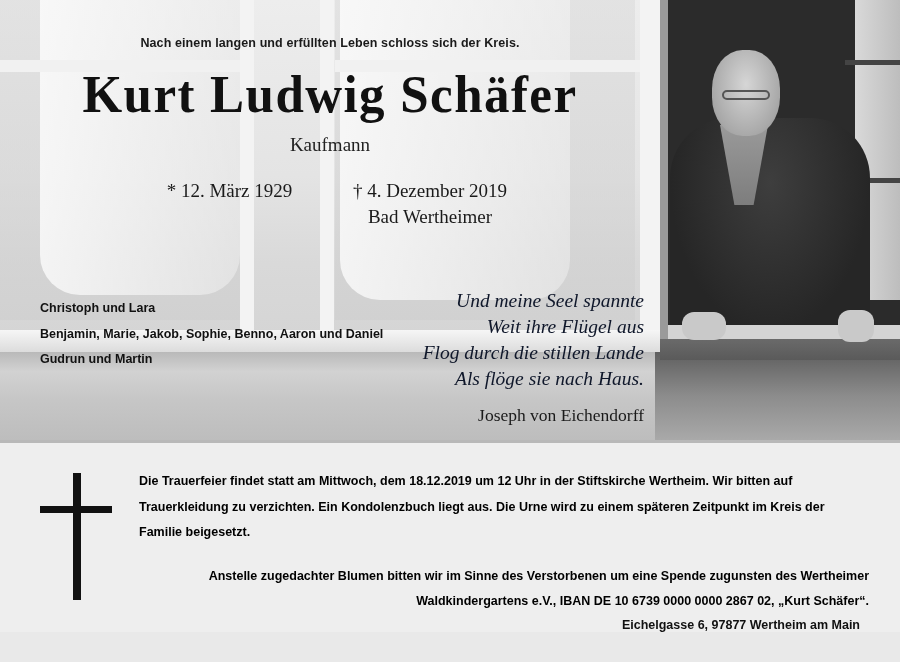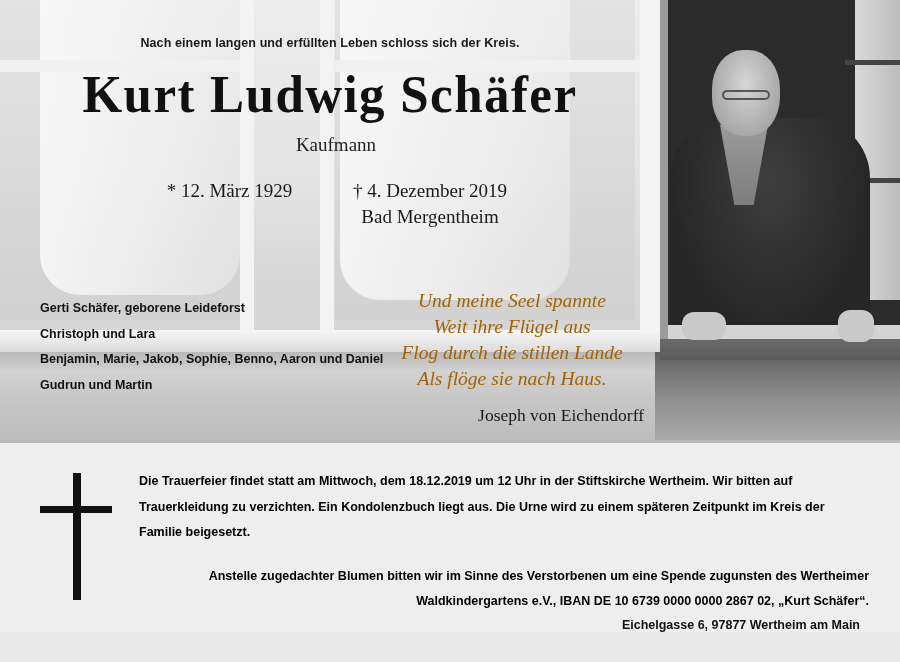--- a/index.html
+++ b/index.html
@@ -32,30 +32,30 @@
   .photo .hand-l { position: absolute; left: 22px; top: 312px; width: 44px; height: 28px; background: #c9c9c9; border-radius: 12px; }
   .photo .hand-r { position: absolute; left: 178px; top: 310px; width: 36px; height: 32px; background: #c9c9c9; border-radius: 12px; }
   .photo .sill-p { position: absolute; left: 8px; top: 325px; width: 232px; height: 14px; background: #d4d4d4; }
   .photo .sill-p2 { position: absolute; left: 0; top: 339px; width: 240px; height: 21px; background: linear-gradient(180deg,#6a6a6a,#5a5a5a); }
 
   
   .lower { position: absolute; left: 0; top: 440px; width: 900px; height: 208px; background: #eeeeee; border-top: 3px solid #b8b8b8; box-sizing: border-box; }
   .lower-edge { position: absolute; left: 0; top: 646px; width: 900px; height: 16px; background: linear-gradient(180deg,#8f8f8f 0%, #c9c9c9 30%, #b5b5b5 100%); }
   .tagline { position: absolute; left: 0; width: 660px; top: 36px; text-align: center; font-size: 12.5px; font-weight: bold; color: #1a1a1a; letter-spacing: 0.1px; }
   .name { position: absolute; left: 0; width: 660px; top: 62px; text-align: center; font-family: "Liberation Serif", serif; font-size: 52px; font-weight: bold; color: #111; letter-spacing: 1.5px; line-height: 66px; transform: scaleX(0.98); }
-  .profession { position: absolute; left: 0; width: 660px; top: 134px; text-align: center; font-family: "Liberation Serif", serif; font-size: 19px; color: #222; padding-left: 6px; }
+  .profession { position: absolute; left: 0; width: 660px; top: 134px; text-align: center; font-family: "Liberation Serif", serif; font-size: 19px; color: #222; }
   .dates { position: absolute; top: 178px; font-family: "Liberation Serif", serif; font-size: 19px; color: #1a1a1a; text-align: center; line-height: 26px; }
   .dates.birth { left: 152px; width: 155px; }
   .dates.death { left: 330px; width: 200px; }
 
   .mourners { position: absolute; left: 40px; top: 296px; font-size: 12.5px; font-weight: bold; color: #111; }
   .mourners .lead { margin-bottom: 17px; line-height: 18px; }
   .mourners .row { line-height: 25.5px; }
 
-  .poem { position: absolute; left: 380px; width: 264px; top: 288px; text-align: center; font-family: "Liberation Serif", serif; font-style: italic; font-size: 19.5px; color: #a16207; line-height: 26px; }
+  .poem { position: absolute; left: 380px; width: 264px; top: 288px; text-align: right; font-family: "Liberation Serif", serif; font-style: italic; font-size: 19.5px; color: #0f172a; line-height: 26px; }
   .poet { position: absolute; left: 430px; width: 214px; top: 405px; text-align: right; font-family: "Liberation Serif", serif; font-size: 17.5px; color: #1a1a1a; }
 
   .cross { position: absolute; left: 40px; top: 473px; width: 72px; height: 127px; }
   .cross .v { position: absolute; left: 33px; top: 0; width: 8px; height: 127px; background: #111; }
   .cross .h { position: absolute; left: 0; top: 33px; width: 72px; height: 7px; background: #111; }
 
   .info { position: absolute; left: 139px; width: 730px; top: 469px; font-size: 12.5px; font-weight: bold; color: #000000; line-height: 25.5px; }
   .info p { margin: 0; }
   .info .para2 { margin-top: 18px; text-align: right; }
   .address { position: absolute; right: 40px; top: 618px; font-size: 12.5px; font-weight: bold; color: #111; }
@@ -96,25 +96,24 @@
 
   <div class="tagline">Nach einem langen und erfüllten Leben schloss sich der Kreis.</div>
   <div class="name">Kurt Ludwig Schäfer</div>
   <div class="profession">Kaufmann</div>
 
   <div class="dates birth">
     <div>* 12. März 1929</div>
   </div>
   <div class="dates death">
     <div>† 4. Dezember 2019</div>
-    <div>Bad Mergentheim</div>
+    <div>Bad Wertheimer</div>
   </div>
 
   <div class="mourners">
-    <div class="row">Gerti Schäfer, geborene Leideforst</div>
     <div class="row">Christoph und Lara</div>
     <div class="row">Benjamin, Marie, Jakob, Sophie, Benno, Aaron und Daniel</div>
     <div class="row">Gudrun und Martin</div>
   </div>
 
   <div class="poem">
     <div>Und meine Seel spannte</div>
     <div>Weit ihre Flügel aus</div>
     <div>Flog durch die stillen Lande</div>
     <div>Als flöge sie nach Haus.</div>

